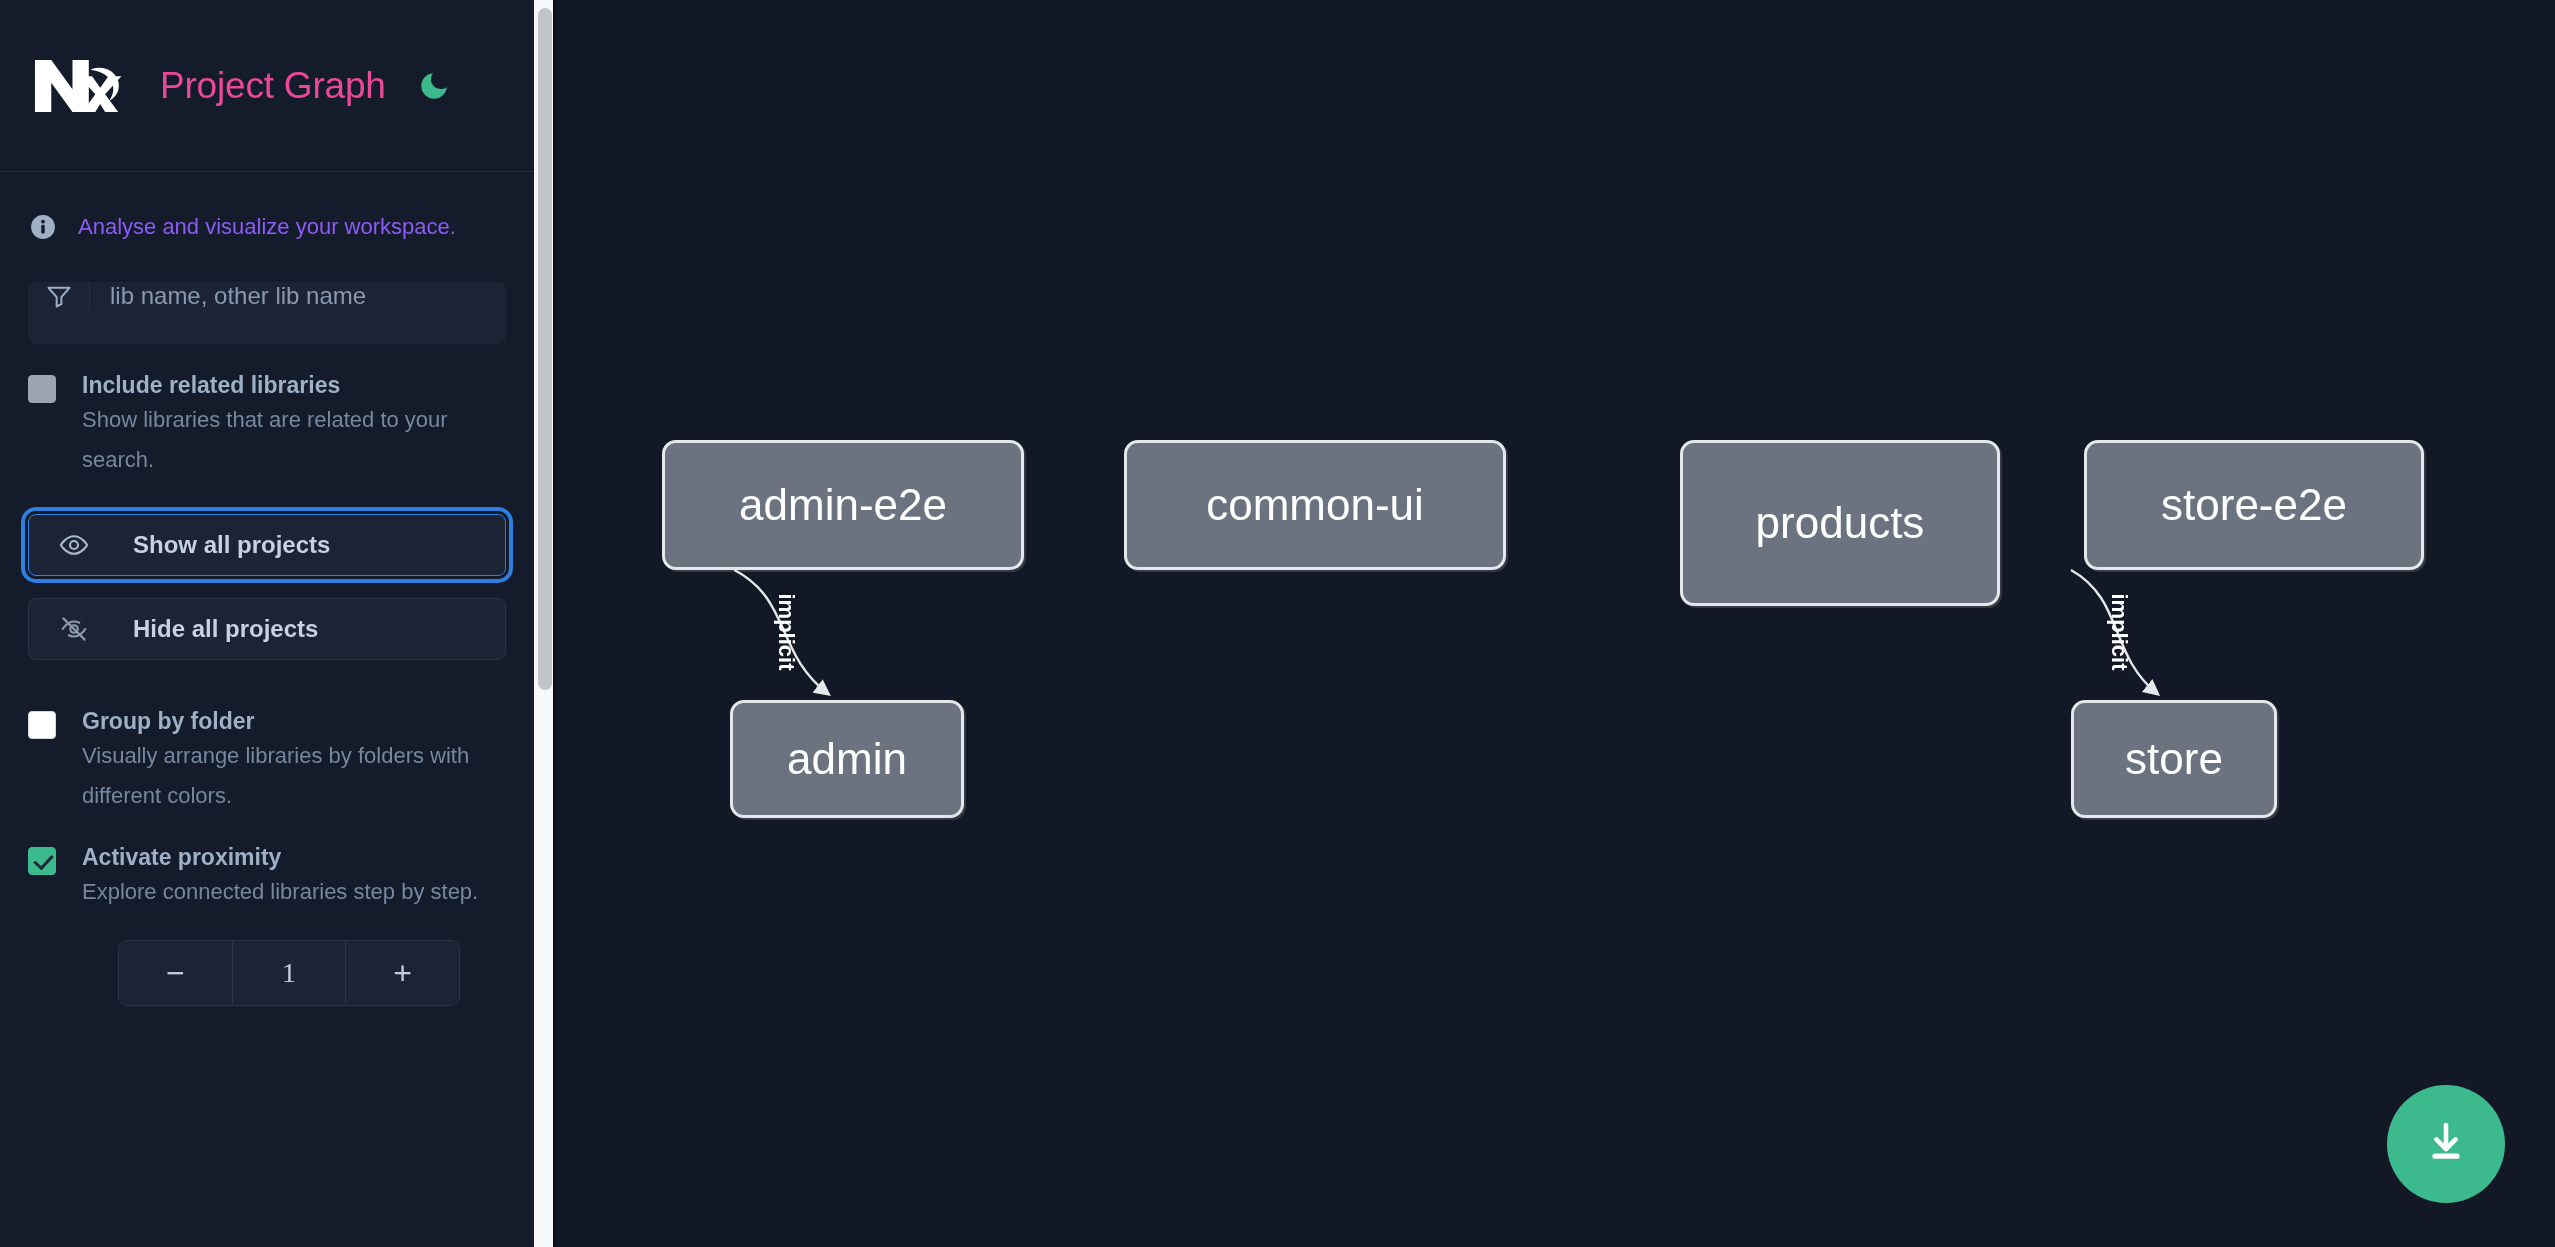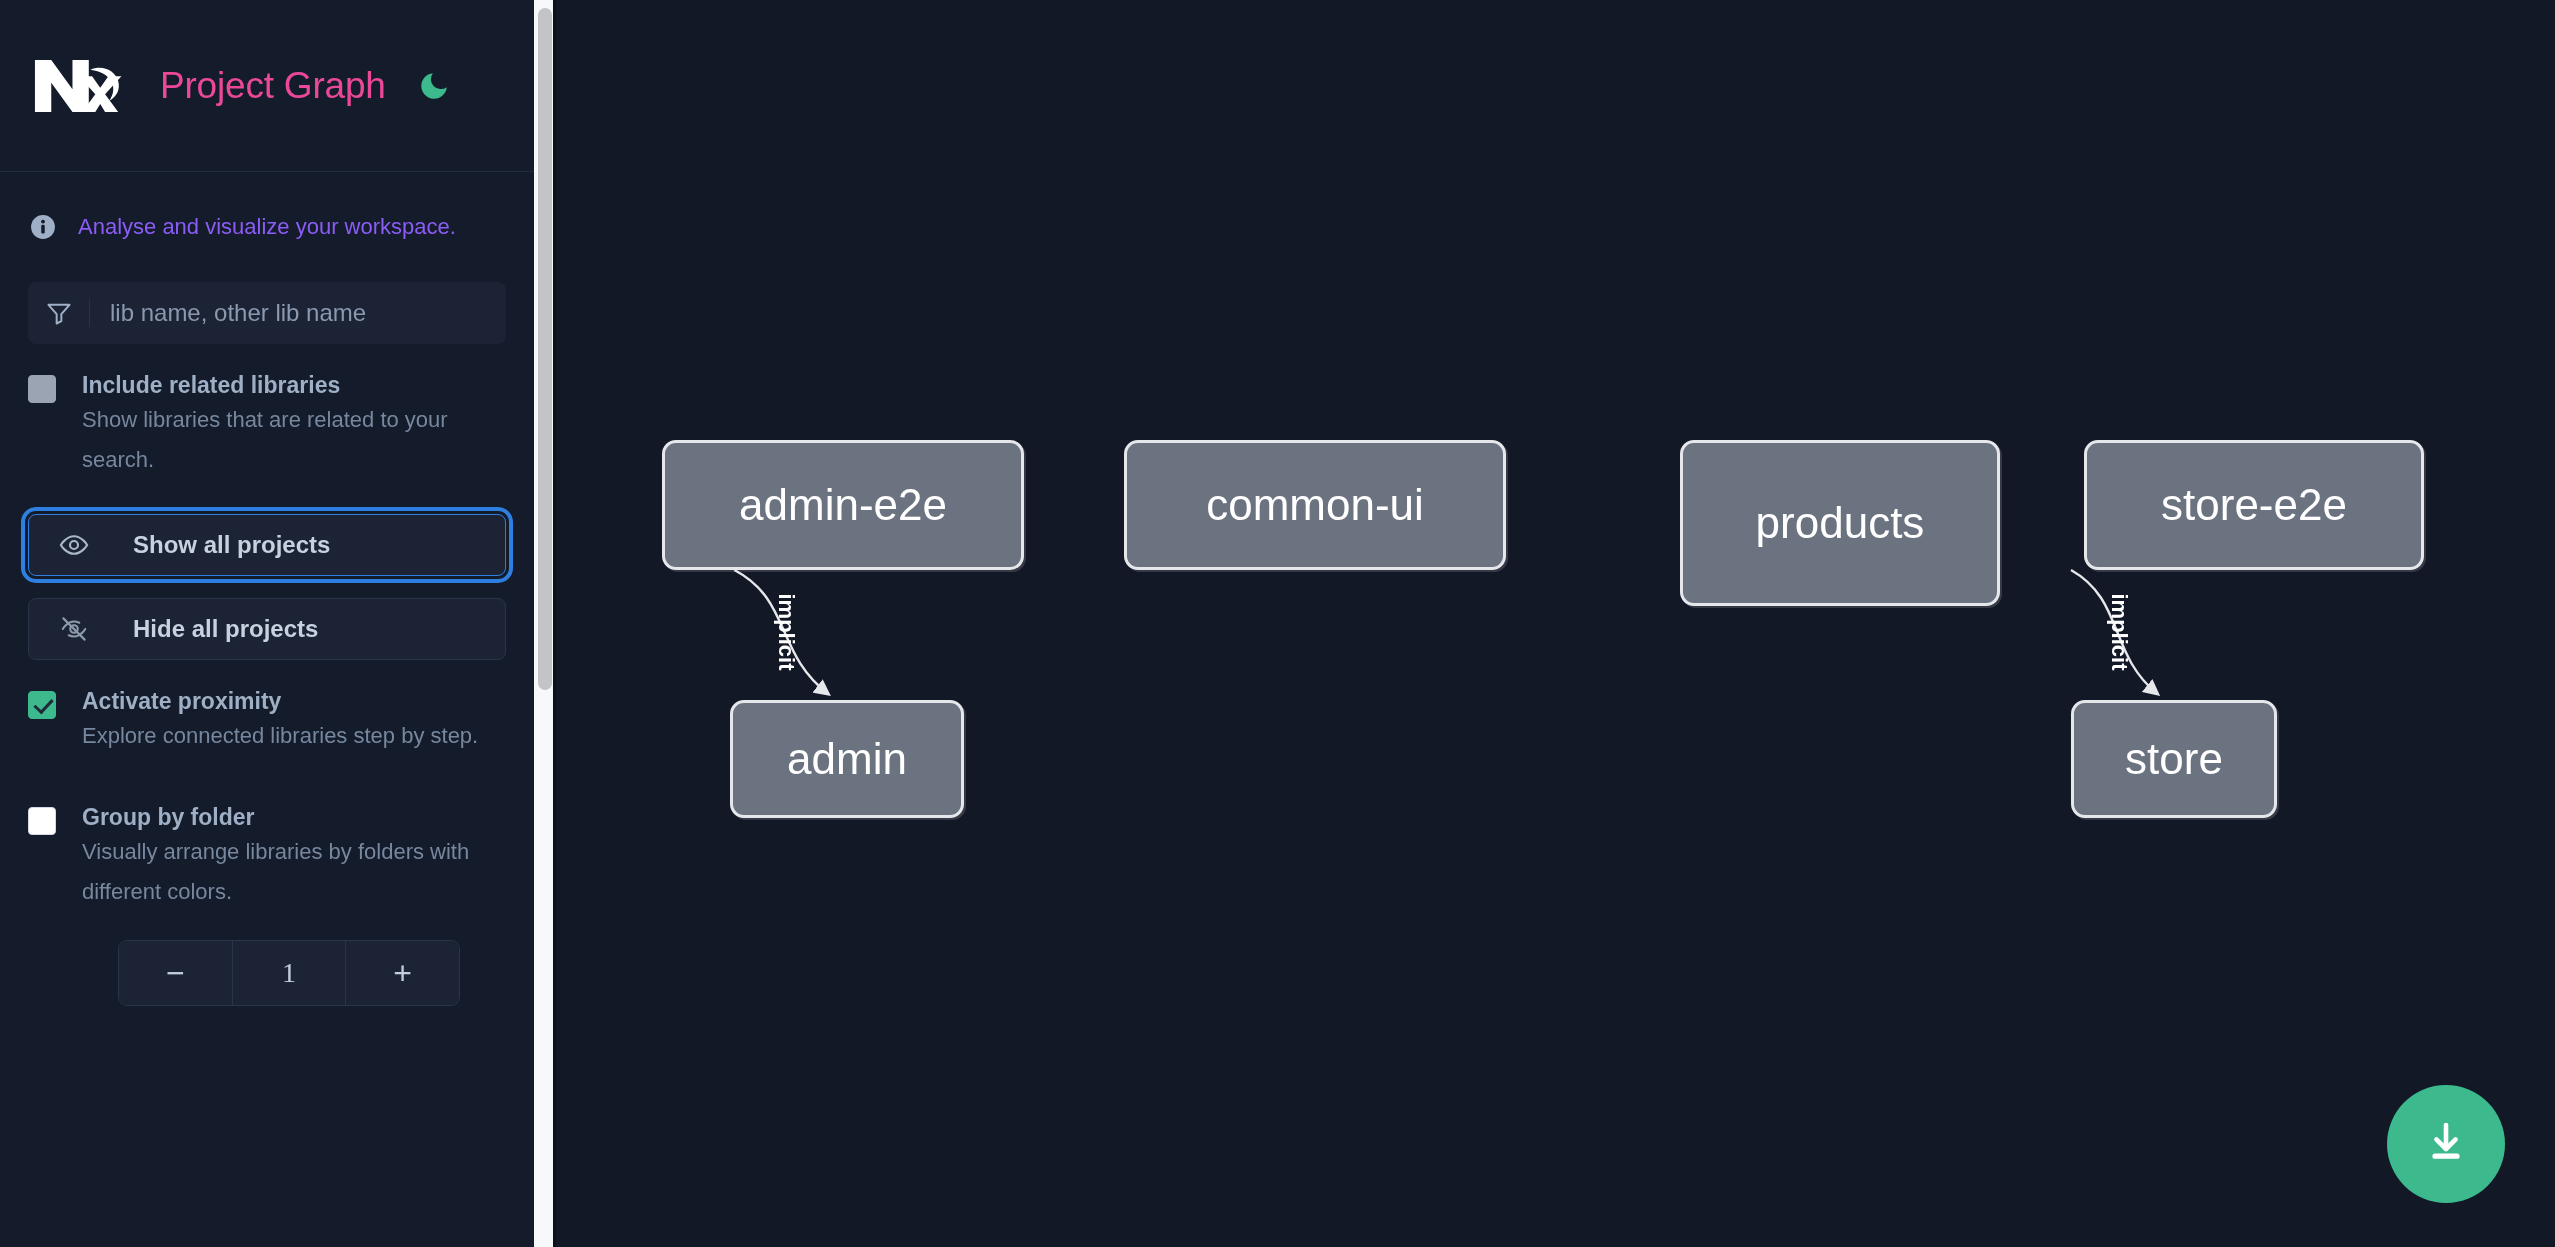--- a/index.html
+++ b/index.html
@@ -73,21 +73,21 @@
     font-size: 22px;
     margin-left: 22px;
     white-space: nowrap;
   }
 
   
   .search-row { padding: 0 28px; }
   .search-box {
     height: 62px;
     display: flex;
-    align-items: center;
+    align-items: flex-start;
     background: #1b2335;
     border-radius: 8px;
     overflow: hidden;
   }
   .search-icon-wrap {
     width: 62px;
     display: flex; align-items: center; justify-content: center;
     border-right: 1px solid #2a3248;
     background: #1b2335;
   }
@@ -338,33 +338,33 @@
             <svg viewBox="0 0 24 24" width="30" height="30" aria-hidden="true">
               <path d="M3 12S6.5 6 12 6c1.6 0 3 .4 4.2 1M21 12s-3.5 6-9 6c-1.6 0-3-.4-4.2-1" fill="none" stroke="#8d9bad" stroke-width="1.7" stroke-linecap="round"></path>
               <circle cx="12" cy="12" r="3" fill="none" stroke="#8d9bad" stroke-width="1.7"></circle>
               <line x1="3.5" y1="3.5" x2="20.5" y2="20.5" stroke="#8d9bad" stroke-width="1.7" stroke-linecap="round"></line>
             </svg>
           </span>
           <span>Hide all projects</span>
         </button>
       </div>
 
+      <div class="opt" style="padding-top:46px">
+        <span class="opt-box unchecked"></span>
+        <span class="opt-text">
+          <span class="opt-label" style="display:block">Group by folder</span>
+          <span class="opt-desc" style="display:block">Visually arrange libraries by folders with different colors.</span>
+        </span>
+      </div>
+
       <div class="opt" style="padding-top:26px">
         <span class="opt-box checked"></span>
         <span class="opt-text">
           <span class="opt-label" style="display:block">Activate proximity</span>
           <span class="opt-desc" style="display:block">Explore connected libraries step by step.</span>
-        </span>
-      </div>
-
-      <div class="opt" style="padding-top:46px">
-        <span class="opt-box unchecked"></span>
-        <span class="opt-text">
-          <span class="opt-label" style="display:block">Group by folder</span>
-          <span class="opt-desc" style="display:block">Visually arrange libraries by folders with different colors.</span>
         </span>
       </div>
 
       <div class="stepper-row">
         <div class="stepper">
           <button class="step-btn">−</button>
           <span class="step-val">1</span>
           <button class="step-btn">+</button>
         </div>
       </div>

